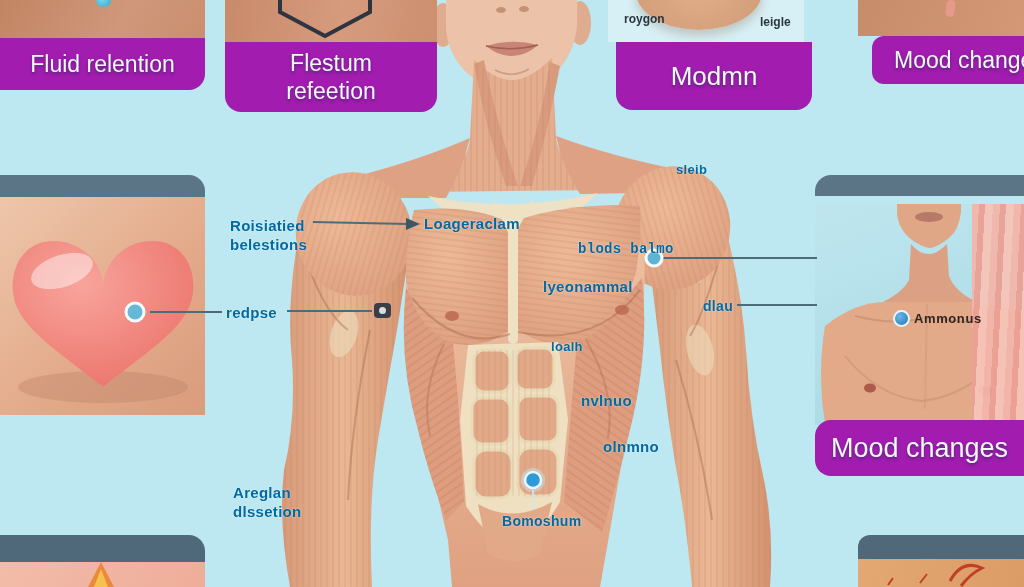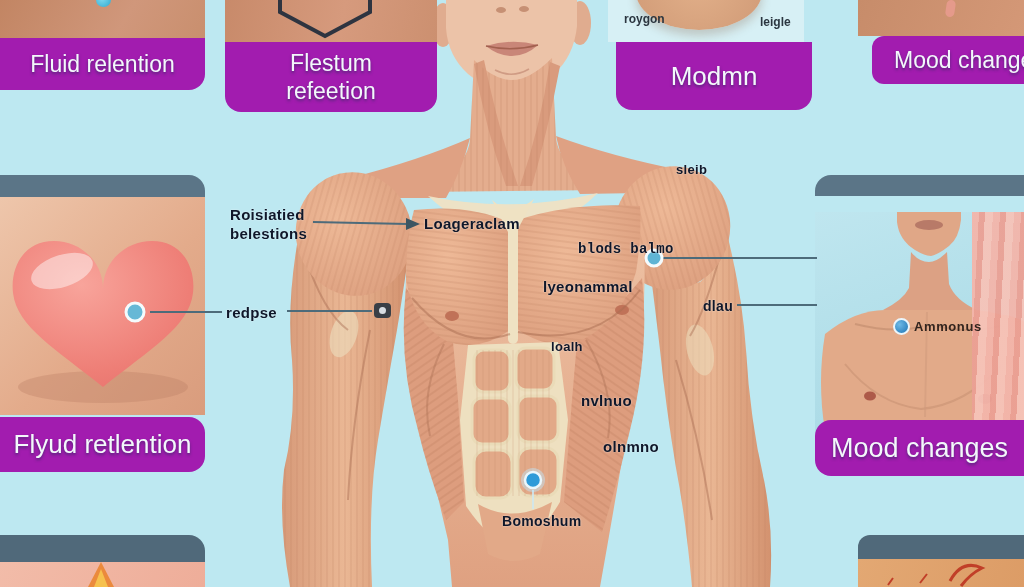--- a/index.html
+++ b/index.html
@@ -4,21 +4,21 @@
 <style>
   html,body{margin:0;padding:0;}
   #stage{position:relative;width:1024px;height:587px;background:#bde8f1;overflow:hidden;
          font-family:"Liberation Sans",sans-serif;}
   
   .panel{position:absolute;}
   .bar{position:absolute;background:#a21caf;color:#f3f8fb;display:flex;align-items:center;
        justify-content:center;flex-direction:column;font-weight:400;
        text-shadow:0 2px 3px rgba(22,48,78,.55);}
   .imgpart{position:absolute;overflow:hidden;}
-  .lbl{position:absolute;color:#0f172a;font-weight:600;font-size:15px;line-height:19px;
+  .lbl{position:absolute;color:#0369a1;font-weight:600;font-size:15px;line-height:19px;
        text-shadow:0 0 2px rgba(255,255,255,.65);letter-spacing:.3px;white-space:nowrap;z-index:6;}
   svg{display:block;}
   .layer{position:absolute;left:0;top:0;pointer-events:none;}
   
   .p-tl{left:0;top:0;width:205px;height:90px;}
   .p-tl .imgpart{left:0;top:0;width:205px;height:38px;background:linear-gradient(120deg,#c28563,#d0977b 60%,#c98f6e);}
   .p-tl .dot{position:absolute;left:96px;top:-7px;width:15px;height:14px;border-radius:50%;
              background:radial-gradient(circle at 40% 40%,#7fd9ef,#2fa9cf);}
   .p-tl .bar{left:0;top:38px;width:205px;height:52px;border-radius:0 0 16px 0;font-size:23px;}
   
@@ -39,21 +39,21 @@
   .p-tr .bar{left:14px;top:36px;width:160px;height:48px;border-radius:12px 0 0 12px;font-size:23px;
              align-items:flex-start;padding-left:22px;box-sizing:border-box;white-space:nowrap;overflow:hidden;justify-content:center;}
   
   .p-heart{left:0;top:175px;width:205px;height:240px;}
   .p-heart .topbar{position:absolute;left:0;top:0;width:205px;height:22px;background:#5b7587;border-radius:0 16px 0 0;}
   .p-heart .imgpart{left:0;top:22px;width:205px;height:218px;background:linear-gradient(135deg,#eec6ab,#e3ab8b 55%,#d99c7d);}
   .cap-heart{position:absolute;left:0;top:417px;width:205px;height:55px;border-radius:0 16px 16px 0;font-size:26px;}
   
   .p-photo{left:815px;top:175px;width:209px;height:240px;}
   .p-photo .topbar{position:absolute;left:0;top:0;width:209px;height:21px;background:#5b7587;border-radius:16px 0 0 0;}
-  .p-photo .imgpart{left:0;top:37px;width:209px;height:221px;background:linear-gradient(160deg,#bfe6ef,#a6d8e4);text-align:center;}
+  .p-photo .imgpart{left:0;top:29px;width:209px;height:221px;background:linear-gradient(160deg,#bfe6ef,#a6d8e4);text-align:center;}
   .p-photo .curtain{position:absolute;right:0;top:0;width:52px;height:219px;
       background:repeating-linear-gradient(93deg,#f3b5aa 0 7px,#eba094 7px 13px,#f6c3b8 13px 21px);opacity:.95;}
   .ammonus{position:absolute;left:78px;top:106px;display:flex;align-items:center;gap:4px;z-index:3;}
   .ammonus .logo-dot{width:17px;height:17px;border-radius:50%;background:radial-gradient(circle at 35% 35%,#6db9e6,#1d74b4);
       border:2px solid #eaf5fb;box-sizing:border-box;}
   .ammonus span.t{font-size:13px;font-weight:700;color:#32241e;letter-spacing:.6px;text-shadow:none;}
   .cap-moodbr{position:absolute;left:815px;top:420px;width:209px;height:56px;border-radius:16px 0 0 16px;font-size:27px;}
   
   .p-bl{left:0;top:535px;width:205px;height:52px;}
   .p-bl .topbar{position:absolute;left:0;top:0;width:205px;height:27px;background:#50697a;border-radius:0 16px 0 0;}
@@ -242,23 +242,20 @@
               <stop offset="1" stop-color="#e06a66"></stop>
           </radialGradient>
         </defs>
         <ellipse cx="103" cy="190" rx="85" ry="16" fill="#b97f63" opacity=".35"></ellipse>
         <path d="M103,92 C103,64 80,44 54,44 C24,44 10,70 13,96 C17,130 56,152 103,190 C150,152 189,130 193,96 C196,70 182,44 152,44 C126,44 103,64 103,92 Z" fill="url(#heartG)"></path>
         <ellipse cx="62" cy="74" rx="32" ry="16" fill="#ffffff" opacity=".45" transform="rotate(-18 62 74)"></ellipse>
         <circle cx="135" cy="115" r="9" fill="#66b8d6" stroke="#f4fbfd" stroke-width="3"></circle>
       </svg>
     </div>
   </div>
-  <div class="bar cap-heart">
-    <span>Flyud retlention</span>
-  </div>
 
   <div class="panel p-photo">
     <div class="topbar"></div>
     <div class="imgpart">
       <div class="curtain"></div>
       <svg width="209" height="219" viewBox="0 0 209 219">
         <path d="M172,106 Q188,116 192,160 L196,219 L209,219 L209,110 Q190,98 172,106 Z" fill="#dfa383"></path>
         <path d="M10,122 Q40,98 70,98 L160,98 Q192,100 209,116 L209,219 L10,219 Q2,170 10,122 Z" fill="#e2aa89"></path>
         <path d="M96,40 L94,76 Q88,88 68,98 L162,98 Q140,88 134,72 L132,40 Q122,50 114,50 Q104,50 96,40 Z" fill="#dca184"></path>
         <path d="M82,0 L82,10 Q84,28 100,38 Q110,44 116,44 Q124,42 134,34 Q144,26 146,8 L146,0 Z" fill="#e0a787"></path>
@@ -311,36 +308,40 @@
     <circle cx="382.5" cy="310.5" r="3.5" fill="#d8dde2"></circle>
     <circle cx="654" cy="258" r="8" fill="#5fb4d4" stroke="#f4fbfd" stroke-width="3"></circle>
     <line x1="533" y1="490" x2="533" y2="509" stroke="#cfe8f0" stroke-width="2" opacity=".85"></line>
     <circle cx="533" cy="480" r="12" fill="#bfe9ff" opacity=".45"></circle>
     <circle cx="533" cy="480" r="8" fill="#2e9ad8" stroke="#eaf6fb" stroke-width="2.5"></circle>
   </svg>
 
   <div class="lbl small bold" style="left:676px;top:160px;">sleib</div>
 
   <div class="lbl twoline" style="left:230px;top:205px;">
-    <span style="display:block;">Roisiatied</span>
+    <span style="display:block;margin-top:11px;">Roisiatied</span>
     <span style="display:block;">belestions</span>
   </div>
 
   <div class="lbl" style="left:424px;top:214px;">Loageraclam</div>
 
   <div class="lbl" style="left:578px;top:240px;font-size:14px;font-family:Liberation Mono, monospace;">blods balmo</div>
 
   <div class="lbl" style="left:543px;top:277px;">lyeonammal</div>
 
   <div class="lbl" style="left:226px;top:303px;">redpse</div>
 
   <div class="lbl" style="left:703px;top:297px;font-size:14px;">dlau</div>
 
   <div class="lbl small" style="left:551px;top:337px;">loalh</div>
 
   <div class="lbl bold" style="left:581px;top:391px;">nvlnuo</div>
 
   <div class="lbl bold" style="left:603px;top:425px;margin-top:12px;">olnmno</div>
 
+  <div class="lbl twoline" style="left:233px;top:483px;">
+    <span style="display:block;">Areglan</span>
+    <span style="display:block;">dlssetion</span>
+  </div>
 
   <div class="lbl" style="left:502px;top:512px;font-size:14px;">Bomoshum</div>
 
 </div>
 
 </body></html>

